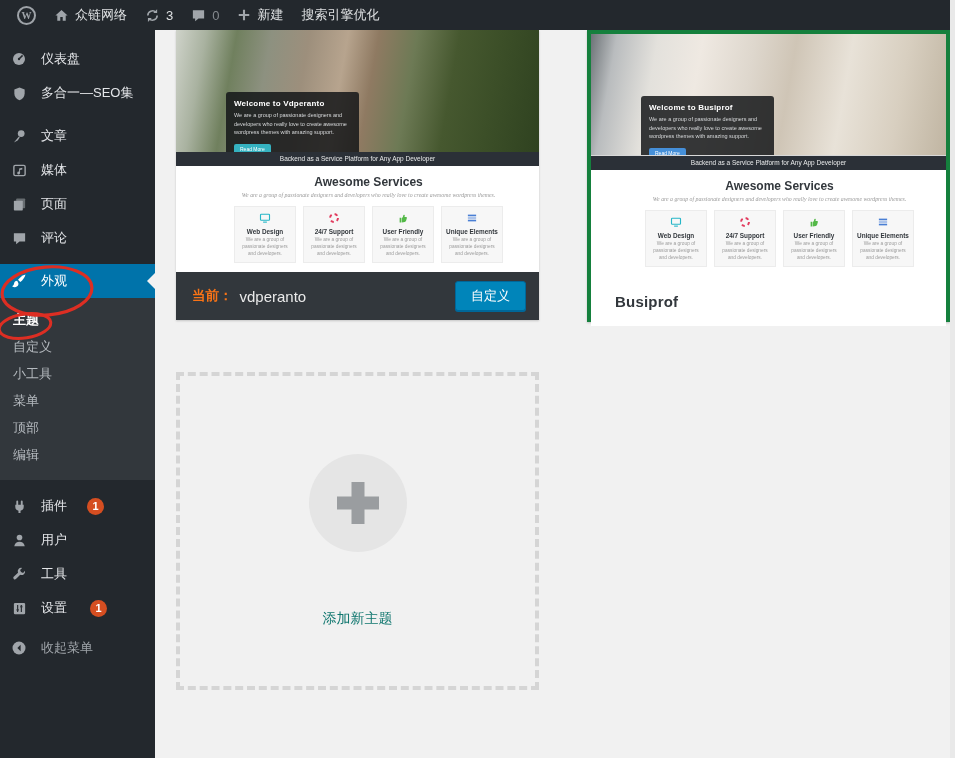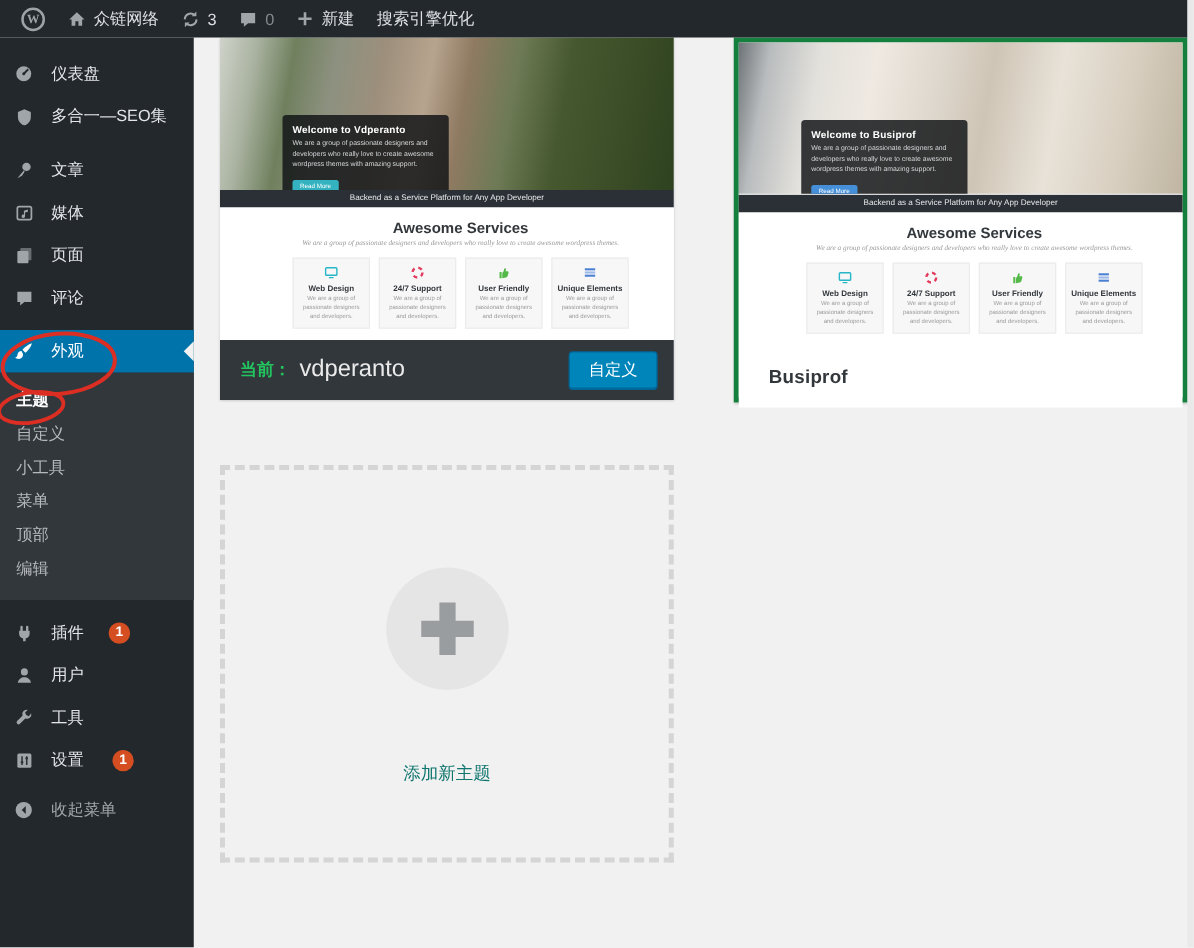--- a/index.html
+++ b/index.html
@@ -50,22 +50,22 @@
   .services { height:106px; background:#fff; padding-top:9px;padding-left:22px; }
   .services-title { text-align:center; font-size:12px; font-weight:bold; color:#32373c; }
   .services-subtitle { text-align:center; font-size:5.8px; font-style:italic; color:#9a9a9a; margin-top:3px; font-family:"Liberation Serif",serif; }
   .service-row { display:flex; justify-content:center; gap:7px; margin-top:8px; }
   .service-box { width:62px; height:57px; background:#f7f7f7; border:1px solid #ececec; text-align:center; padding-top:5px; }
   .service-box .sicn { height:12px; display:flex; justify-content:center; align-items:center; }
   .service-name { font-size:6.4px; font-weight:bold; color:#32373c; margin-top:4px; }
   .service-desc { font-size:4.8px; color:#9b9b9b; line-height:1.45; margin-top:2px; padding:0 4px; }
 
   #footer-current { height:48px; background:#32373c; display:flex; align-items:center; padding:0 13px 0 16px; }
-  #footer-current .cur-label { color:#22c55e; font-weight:bold; font-size:13.5px; }
-  #footer-current .cur-name { color:#eaeaea; font-size:19px; margin-left:7px; }
+  #footer-current .cur-label { color:#f97316; font-weight:bold; font-size:13.5px; }
+  #footer-current .cur-name { color:#eaeaea; font-size:15px; margin-left:7px; }
   #customize-btn { margin-left:auto; background:#0085ba; border:1px solid #006799; box-shadow:0 1px 0 #006799; color:#fff; font-size:13px; padding:5px 15px; border-radius:3px; cursor:pointer; font-family:inherit; }
   #footer-busiprof { height:50px; background:#fff; display:flex; align-items:center; padding-left:24px; }
   #footer-busiprof .theme-name { font-size:15px; color:#32373c; font-weight:bold; letter-spacing:.2px; font-weight:600; }
 
   
   #add-theme-card { position:absolute; left:176px; top:372px; width:363px; height:318px; border:4px dashed #d5d5d5; cursor:pointer; }
   #add-circle { position:absolute; left:50%; top:78px; margin-left:-49px; width:98px; height:98px; border-radius:50%; background:#e5e5e5; display:flex; align-items:center; justify-content:center; }
   #add-label { position:absolute; left:0; right:0; bottom:58px; text-align:center; font-size:14px; color:#0f766e; }
 
   

